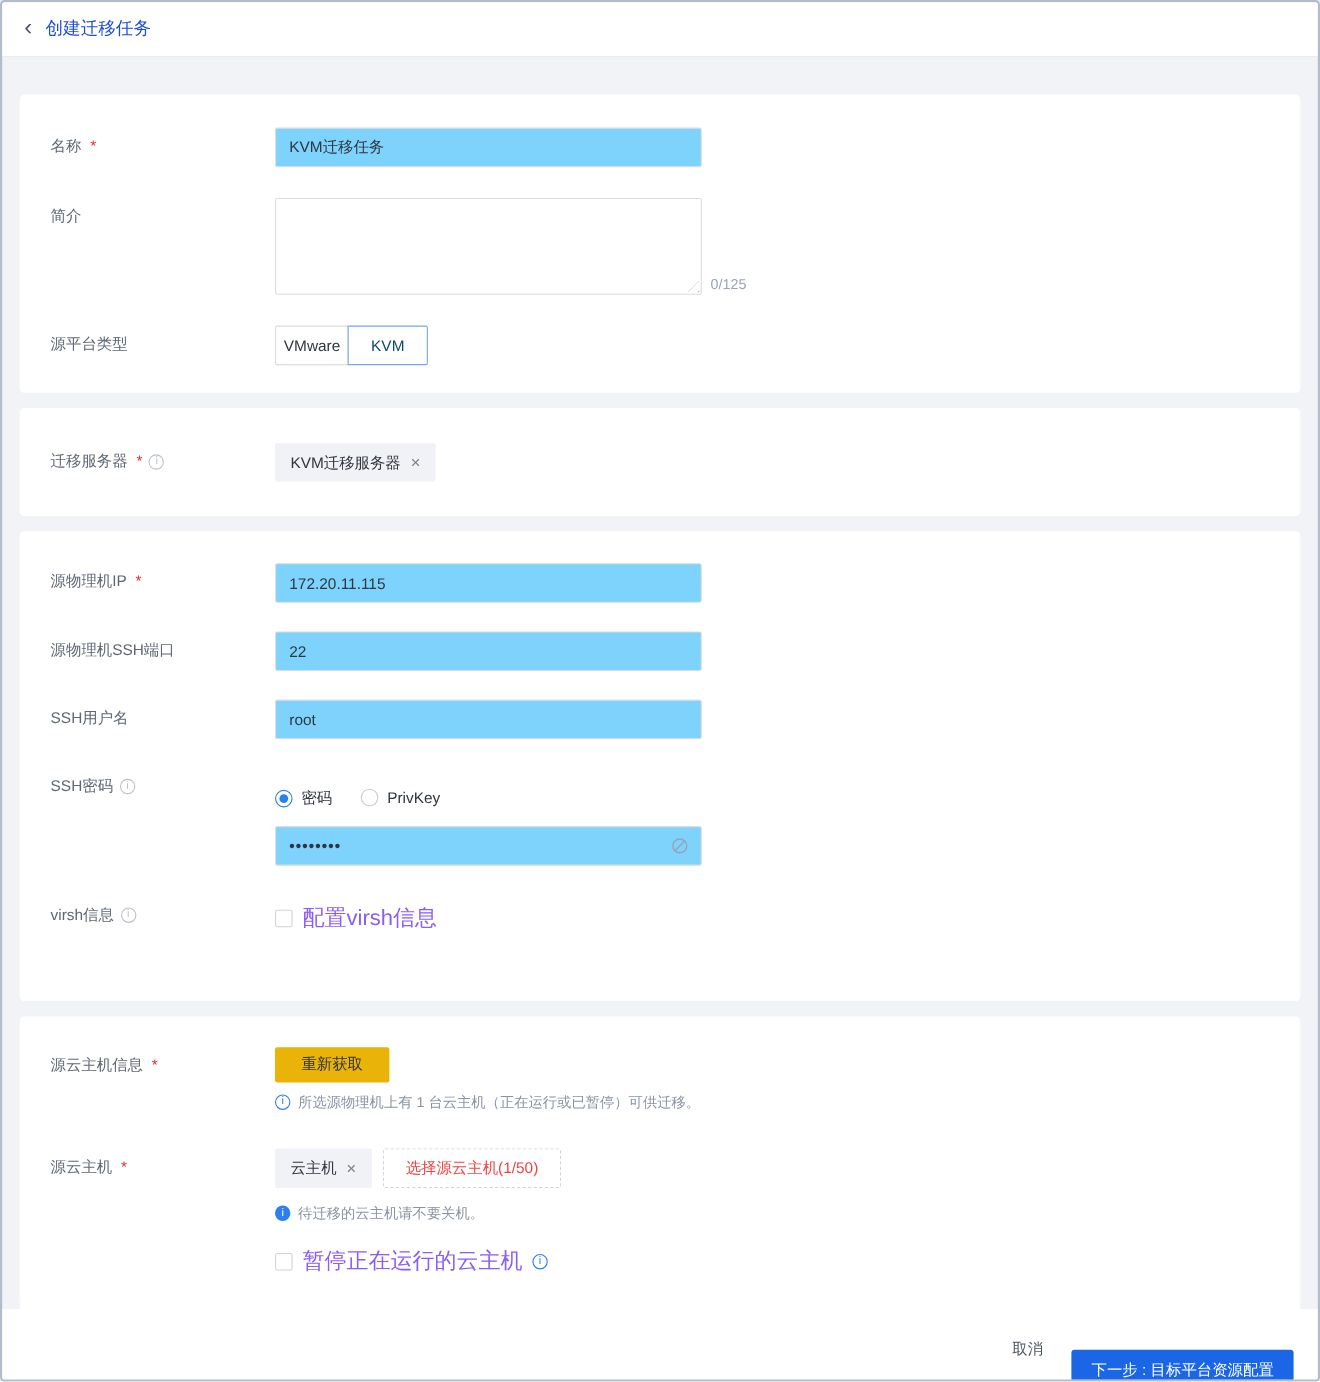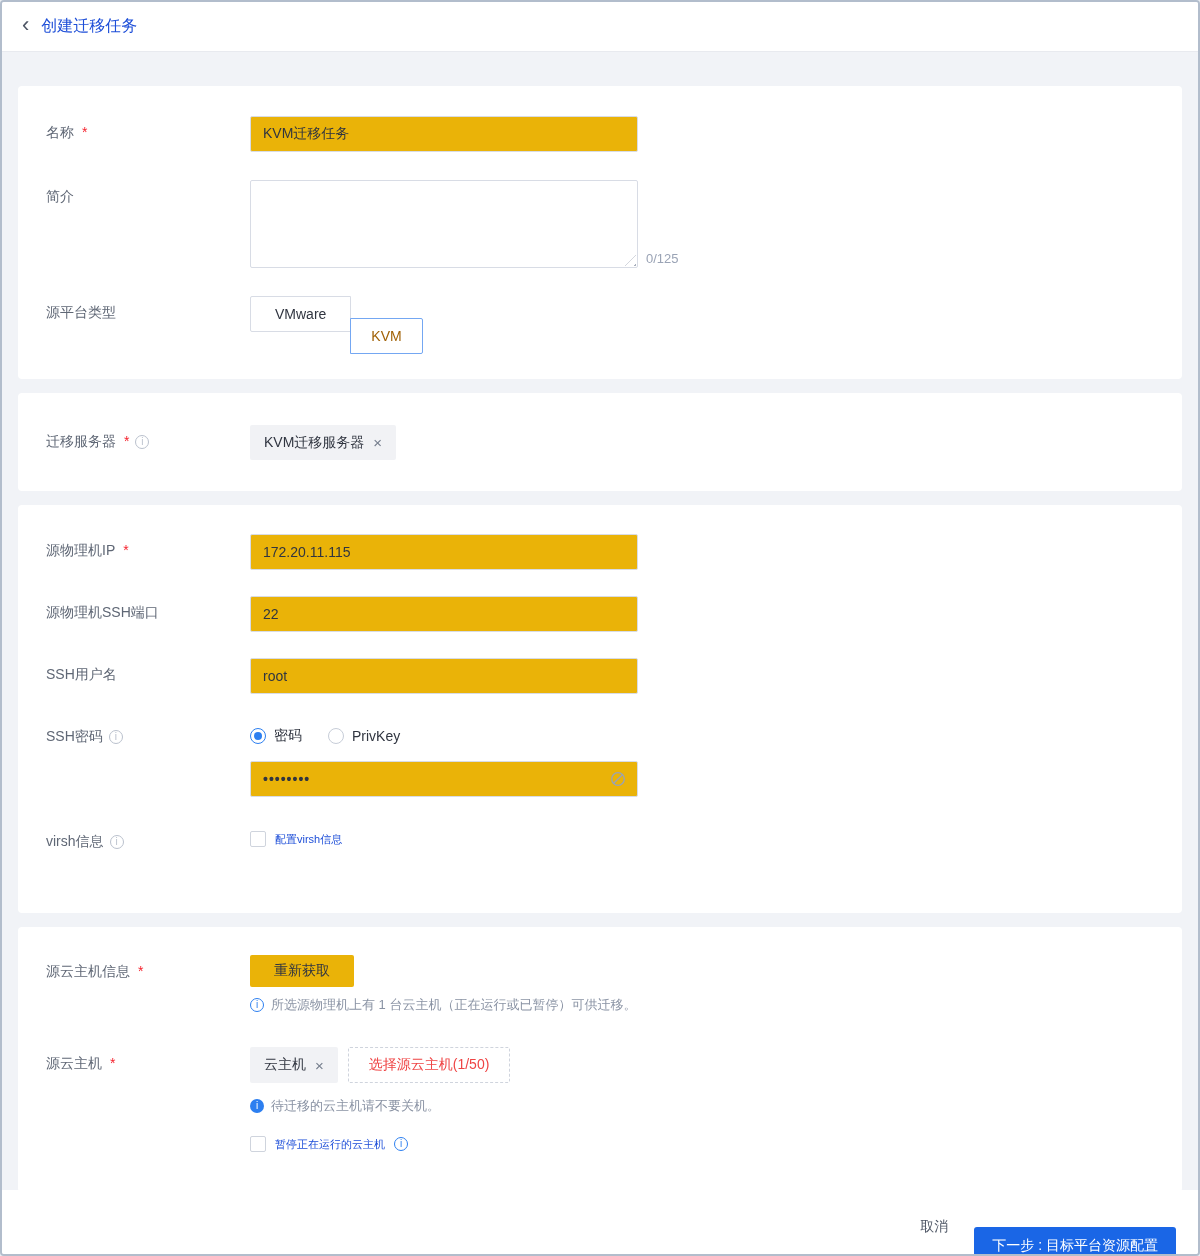--- a/index.html
+++ b/index.html
@@ -36,48 +36,48 @@
   .c3 .form-row + .form-row { margin-top:26px; }
   .row-label {
     flex:none; width:204px; padding-top:8px;
     font-size:14px; color:#5f6775; display:flex; align-items:flex-start; gap:6px;
   }
   .req { color:#f5222d; margin-left:2px; }
   .row-content { flex:1 1 auto; }
 
   input[type=text] {
     width:388px; height:36px; border:1px solid #d8dce5; border-radius:2px;
-    padding:0 12px; font-size:14px; color:#303540; background:#eab308; outline:none;
+    padding:0 12px; font-size:14px; color:#303540; background:#7dd3fc; outline:none;
     font-family:inherit;
   }
   textarea {
     width:388px; height:88px; border:1px solid #d8dce5; border-radius:2px;
     padding:8px 12px; font-size:14px; color:#303540; outline:none; resize:none;
     font-family:inherit; display:block;
   }
   .textarea-wrap { display:flex; align-items:flex-end; gap:8px; }
   .ta-box { position:relative; }
   .resize-handle {
     position:absolute; right:2px; bottom:2px; width:11px; height:11px;
     clip-path:polygon(100% 0,100% 100%,0 100%);
     background:repeating-linear-gradient(135deg, transparent 0 3px, #a9b0bd 3px 4px, transparent 4px 7px, #a9b0bd 7px 8px, transparent 8px 11px);
     cursor:nwse-resize;
   }
   .counter { font-size:13px; color:#9aa3b5; padding-bottom:2px; white-space:nowrap; }
 
   
   .toggle-group { display:inline-flex; }
   .toggle-btn {
-    height:36px; padding:0 24px; background:#fff; border:1px solid #d8dce5;
+    height:36px; padding:0 7px; background:#fff; border:1px solid #d8dce5;
     font-size:14px; color:#303540; display:inline-flex; align-items:center; cursor:pointer;
   }
   .toggle-btn:first-child { border-radius:2px 0 0 2px; }
   .toggle-btn.active {
-    border:1px solid #74a7f2; color:#a16207; margin-left:-1px; z-index:1;
-    border-radius:0 2px 2px 0; padding:0 20px; position:relative;margin-top:22px;
+    border:1px solid #74a7f2; color:#0c4a6e; margin-left:-1px; z-index:1;
+    border-radius:0 2px 2px 0; padding:0 20px; position:relative;
   }
 
   
   .tag {
     display:inline-flex; align-items:center; height:35px; padding:0 14px;
     background:#f1f2f5; border-radius:2px; font-size:14px; color:#303540; gap:9px;
   }
   .tag .x { color:#747d8c; font-size:15px; line-height:1; cursor:pointer; }
 
   
@@ -85,21 +85,21 @@
     display:inline-flex; align-items:center; justify-content:center;
     width:14px; height:14px; border-radius:50%; border:1px solid #bac1cd;
     color:#bac1cd; font-size:10px; font-style:normal; flex:none; cursor:default;
     line-height:1; margin-top:2px;
   }
   .info-i.inline { margin-top:0; }
   .info-i.blue { border-color:#2d7ff0; color:#2d7ff0; }
   .info-i.filled { border:none; background:#2d7ff0; color:#fff; }
 
   
-  .radio-row { display:flex; align-items:center; gap:26px; padding-top:7px; }
+  .radio-row { display:flex; align-items:flex-start; gap:26px; padding-top:7px;margin-top:12px; }
   .radio { display:inline-flex; align-items:center; gap:8px; cursor:pointer; }
   .radio .dot {
     width:16px; height:16px; border-radius:50%; border:1px solid #c7cdd8;
     background:#fff; display:inline-flex; align-items:center; justify-content:center; flex:none;
   }
   .radio.checked .dot { border:1px solid #2d7ff0; }
   .radio.checked .dot::after {
     content:""; width:8px; height:8px; border-radius:50%; background:#2d7ff0;
   }
   .radio .rlabel { font-size:14px; color:#303540; }
@@ -108,21 +108,21 @@
   .pw-wrap input { padding-right:38px; letter-spacing:1px; font-weight:700; }
   .eye { position:absolute; right:11px; top:50%; transform:translateY(-50%);
          width:18px; height:18px; cursor:pointer; display:flex; }
 
   
   .check-row { display:flex; align-items:center; gap:9px; padding-top:7px; }
   .checkbox {
     width:16px; height:16px; border:1px solid #cfd4dd; border-radius:2px;
     background:#fff; flex:none; cursor:pointer;
   }
-  .clabel { font-size:11px; color:#1d4ed8; }
+  .clabel { font-size:20px; color:#8b5cf6; }
 
   
   .ghost-btn {
     height:32px; padding:0 24px; background:#eab308; border:none; border-radius:2px;
     font-size:14px; color:#303540; cursor:pointer; font-family:inherit;
   }
   .dashed-btn {
     height:36px; padding:0 20px; background:#fff; border:1px dashed #cfd4dd;
     border-radius:2px; font-size:14px; color:#ef4444; cursor:pointer; font-family:inherit;
   }

